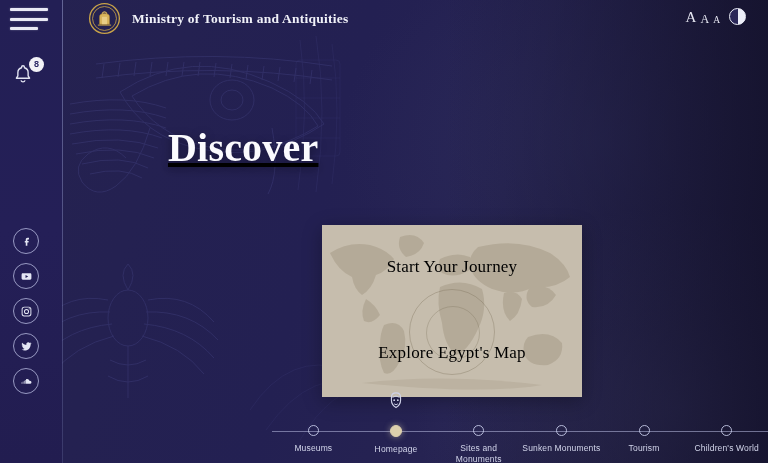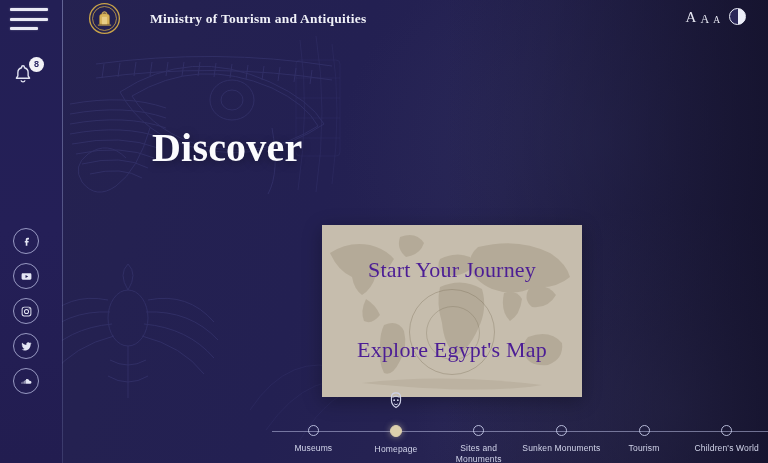--- a/index.html
+++ b/index.html
@@ -65,21 +65,20 @@
   .brand {
     position:absolute; left:88px; top:2px;
     display:flex; align-items:center; gap:11px;
   }
   .emblem { width:33px; height:33px; display:block; }
   .brand-title {
     font-family:"Liberation Serif", serif;
     font-size:13.5px; font-weight:700;
     color:#f0f1f8; letter-spacing:0.25px;
     white-space:nowrap;
-    margin-left:18px;
   }
 
   .header-tools {
     position:absolute; right:22px; top:8px;
     display:flex; align-items:flex-end; gap:9px;
   }
   .font-sizes { display:flex; align-items:flex-end; gap:4px; cursor:pointer; }
   .font-sizes span {
     font-family:"Liberation Serif", serif;
     color:#e6e7f2; line-height:1; font-weight:400;
@@ -117,21 +116,21 @@
   .social-btn {
     width:26px; height:26px; border-radius:50%;
     border:1.3px solid rgba(190,194,230,0.75);
     display:flex; align-items:center; justify-content:center;
     cursor:pointer;
   }
   .social-btn svg { width:13px; height:13px; display:block; fill:#e4e6f4; }
 
   
   .hero {
-    position:absolute; left:152px; top:126px; z-index:15;
+    position:absolute; left:168px; top:126px; z-index:15;text-decoration:underline;
   }
   .hero h1 {
     font-family:"Liberation Serif", serif;
     font-size:40px; font-weight:700;
     color:#fbfbfe;
     line-height:1.08;
     letter-spacing:0.2px;
     text-shadow:0 2px 10px rgba(0,0,0,0.35);
   }
 
@@ -160,21 +159,21 @@
     border:1.5px solid rgba(120,108,86,0.35);
   }
   .map-card .ring:after{
     content:""; position:absolute; left:50%; top:50%;
     width:52px; height:52px; margin-left:-26px; margin-top:-26px;
     border-radius:50%; border:1.2px solid rgba(120,108,86,0.30);
   }
   .card-label {
     position:relative; z-index:3;
     font-family:"Liberation Serif", serif;
-    font-size:22px; color:#4c1d95; letter-spacing:0.2px;
+    font-size:17px; color:#000000; letter-spacing:0.2px;
     white-space:nowrap;
   }
 
   
   .timeline {
     position:absolute; left:272px; right:0; bottom:0; height:58px; z-index:18;
   }
   .tl-line {
     position:absolute; left:0; right:0; top:26px; height:1px;
     background:rgba(185,190,225,0.55);

